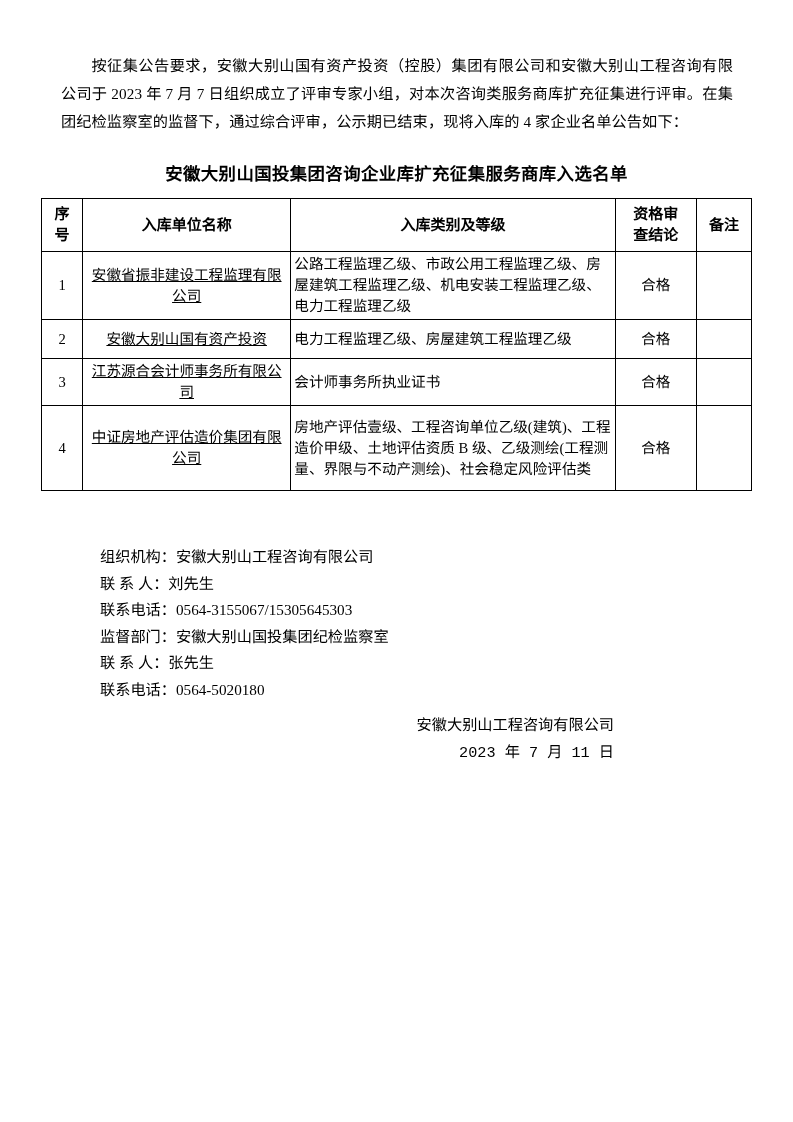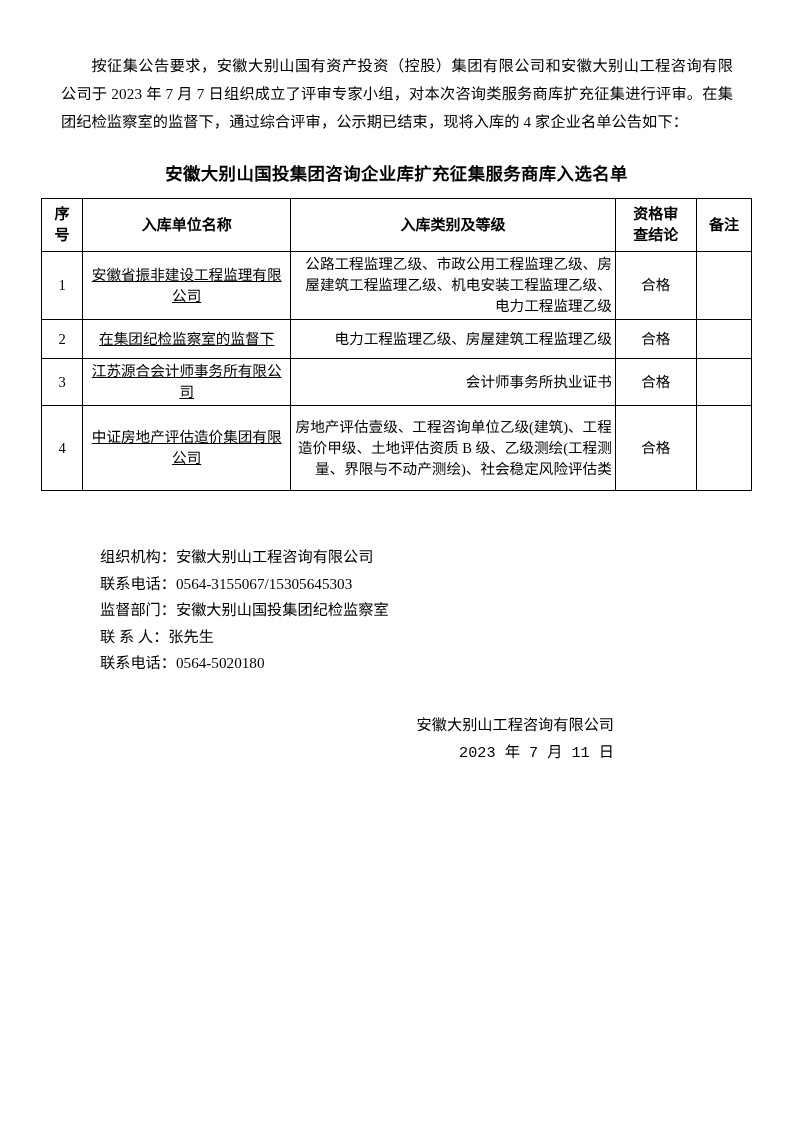--- a/index.html
+++ b/index.html
@@ -80,21 +80,21 @@
     font-size: 15px;
   }
   .col-no    { width: 41px; }
   .col-name  { width: 208px; }
   .col-cat   { width: 324px; }
   .col-concl { width: 81px; }
   .col-rmk   { width: 55px; }
 
   td.c-no     { text-align: center; }
   td.c-name   { text-align: center; text-decoration: underline; }
-  td.c-cat    { text-align: right; }
+  td.c-cat    { text-align: left; }
   td.c-concl  { text-align: center; }
   td.c-rmk    { text-align: center; }
 
   tr.r1 td { height: 58px; }
   tr.r2 td { height: 34px; }
   tr.r3 td { height: 34px; }
   tr.r4 td { height: 80px; }
 
   .th-stack { display: block; line-height: 21px; }
 
@@ -158,21 +158,21 @@
       <tbody>
         <tr class="r1">
           <td class="c-no">1</td>
           <td class="c-name">安徽省振非建设工程监理有限公司</td>
           <td class="c-cat">公路工程监理乙级、市政公用工程监理乙级、房屋建筑工程监理乙级、机电安装工程监理乙级、电力工程监理乙级</td>
           <td class="c-concl">合格</td>
           <td class="c-rmk"></td>
         </tr>
         <tr class="r2">
           <td class="c-no">2</td>
-          <td class="c-name">在集团纪检监察室的监督下</td>
+          <td class="c-name">安徽大别山国有资产投资</td>
           <td class="c-cat">电力工程监理乙级、房屋建筑工程监理乙级</td>
           <td class="c-concl">合格</td>
           <td class="c-rmk"></td>
         </tr>
         <tr class="r3">
           <td class="c-no">3</td>
           <td class="c-name">江苏源合会计师事务所有限公司</td>
           <td class="c-cat">会计师事务所执业证书</td>
           <td class="c-concl">合格</td>
           <td class="c-rmk"></td>
@@ -183,20 +183,21 @@
           <td class="c-cat">房地产评估壹级、工程咨询单位乙级(建筑)、工程造价甲级、土地评估资质 B 级、乙级测绘(工程测量、界限与不动产测绘)、社会稳定风险评估类</td>
           <td class="c-concl">合格</td>
           <td class="c-rmk"></td>
         </tr>
       </tbody>
     </table>
   </div>
 
   <div class="contact">
     <div class="line">组织机构：安徽大别山工程咨询有限公司</div>
+    <div class="line">联 系 人：刘先生</div>
     <div class="line">联系电话：0564-3155067/15305645303</div>
     <div class="line">监督部门：安徽大别山国投集团纪检监察室</div>
     <div class="line">联 系 人：张先生</div>
     <div class="line">联系电话：0564-5020180</div>
   </div>
 
   <div class="signature">
     <span class="sig-line">安徽大别山工程咨询有限公司</span>
     <span class="sig-line">2023 年 7 月 11 日</span>
   </div>

